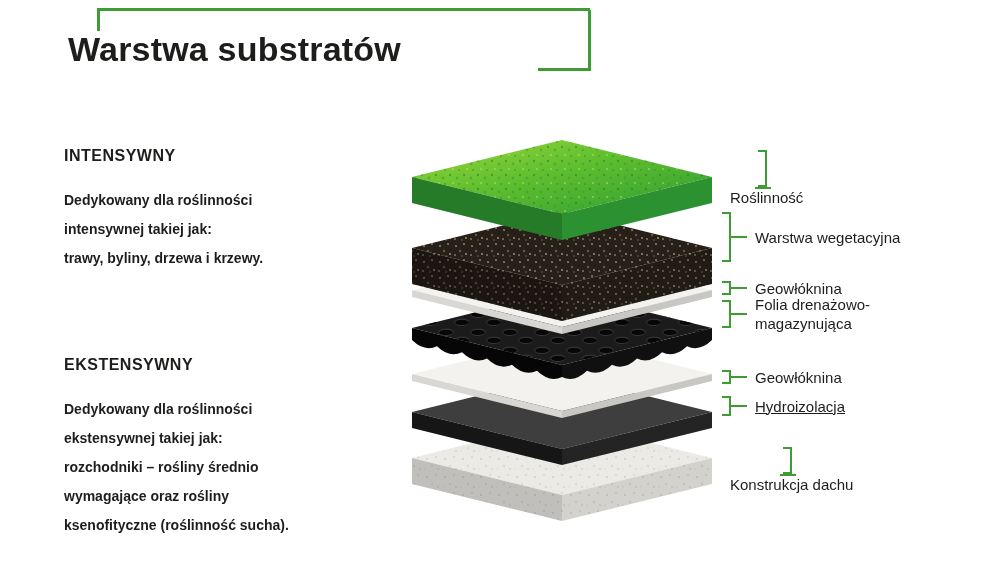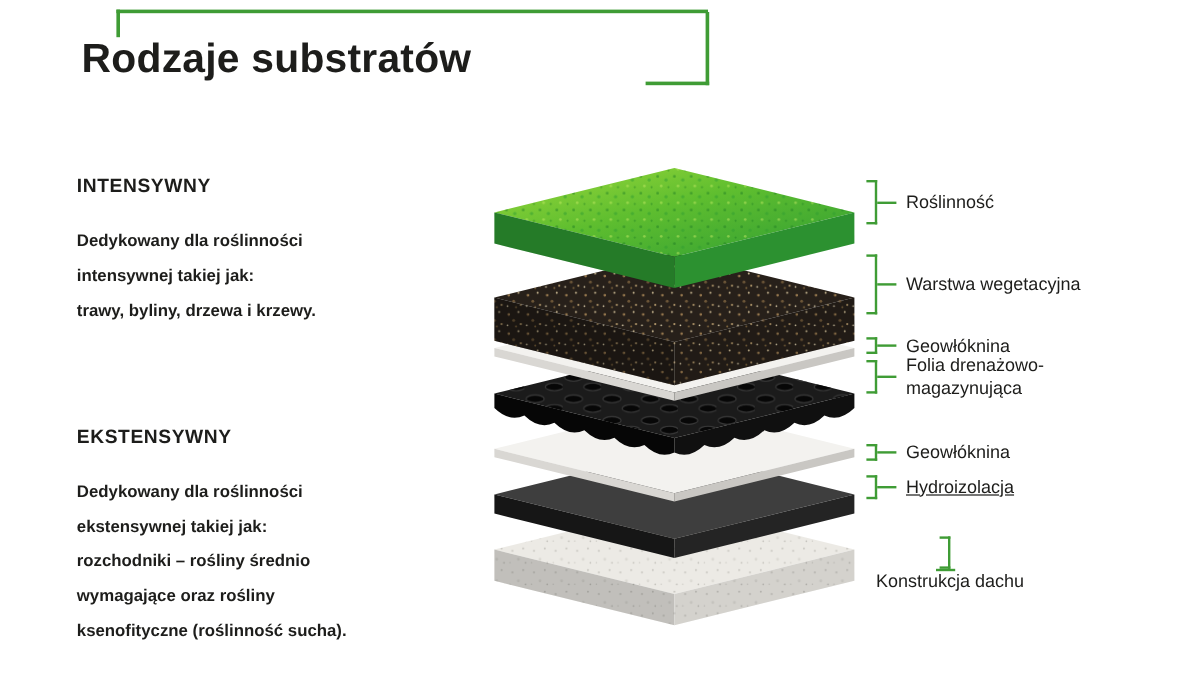--- a/index.html
+++ b/index.html
@@ -32,21 +32,21 @@
   .callout.wrap .clabel{white-space:normal;width:150px;line-height:19px;}
 </style>
 </head>
 <body>
 
 <div class="page">
 
   <div class="deco-a"></div>
   <div class="deco-b"></div>
 
-  <h1 class="title">Rodzaje substratów</h1>
+  <h1 class="title">Warstwa substratów</h1>
 
   <div class="section section-intensywny">
     <h2>INTENSYWNY</h2>
     <p>Dedykowany dla roślinności
 intensywnej takiej jak:
 trawy, byliny, drzewa i krzewy.</p>
   </div>
 
   <div class="section section-ekstensywny">
     <h2>EKSTENSYWNY</h2>
@@ -138,21 +138,21 @@
 
     <g>
       <polygon points="157,10 307,47 157,84 7,47" fill="url(#grassTop)"></polygon>
       <polygon points="157,10 307,47 157,84 7,47" fill="url(#grassTex)"></polygon>
       <polygon points="7,47 157,84 157,110 7,73" fill="#2c9130"></polygon>
       <polygon points="7,47 157,84 157,110 7,73" fill="#000000" opacity="0.15"></polygon>
       <polygon points="157,84 307,47 307,73 157,110" fill="#2c9130"></polygon>
     </g>
   </svg>
 
-  <div class="callout" style="top:150px;height:37px;">
+  <div class="callout" style="top:150px;height:37px;flex-direction:column;">
     <span class="bracket"></span>
     <span class="cline"></span>
     <span class="clabel">Roślinność</span>
   </div>
 
   <div class="callout" style="top:212px;height:50px;">
     <span class="bracket"></span>
     <span class="cline"></span>
     <span class="clabel">Warstwa wegetacyjna</span>
   </div>

